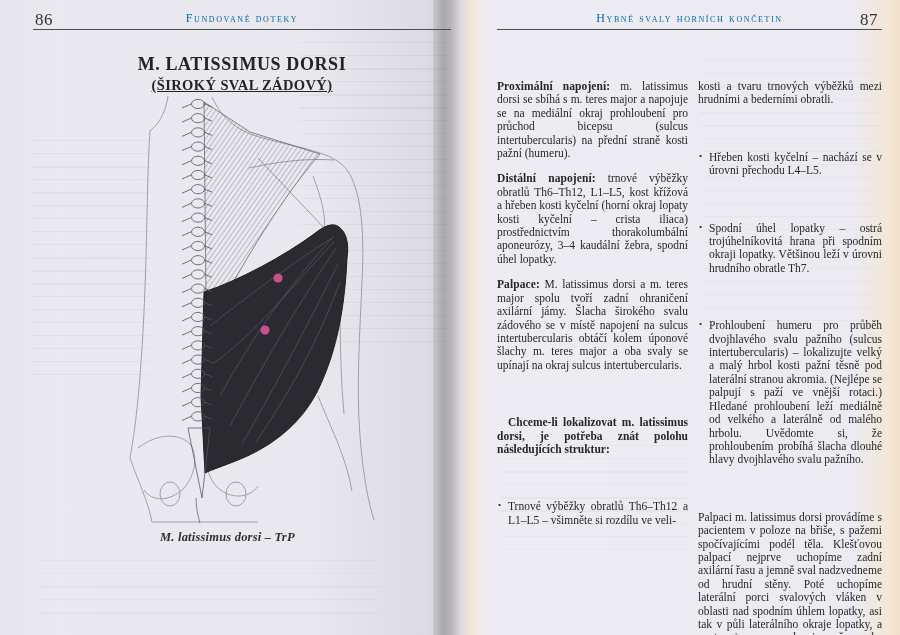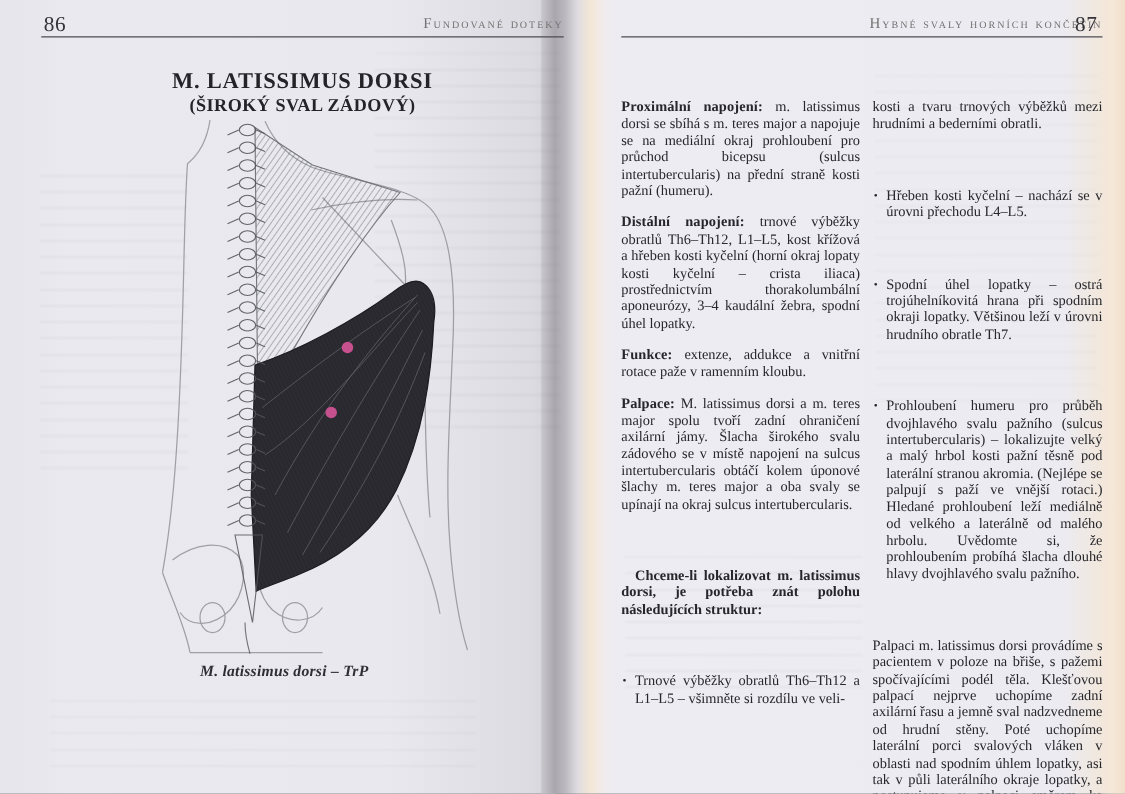--- a/index.html
+++ b/index.html
@@ -16,31 +16,31 @@
   .edge-strip{position:absolute;left:881px;top:0;width:19px;height:635px;
     background:linear-gradient(90deg,rgba(243,229,212,0) 0%,#f5e8d8 45%,#f1dfc9 100%);}
 
   
   .ghost{position:absolute;background:repeating-linear-gradient(180deg,#59596a 0 1.5px,transparent 1.5px 13px);
     opacity:.06;filter:blur(.7px);pointer-events:none;}
 
   
   .run-head{position:absolute;top:9px;height:20px;border-bottom:1.4px solid #4c4c53;}
   .run-head .pn{position:absolute;top:1px;font-size:17px;letter-spacing:.5px;color:#333338;}
-  .run-head .rh{position:absolute;left:0;right:0;top:2px;text-align:right;
-    font-variant:small-caps;font-size:12px;letter-spacing:1.6px;color:#737373;}
+  .run-head .rh{position:absolute;left:0;right:0;top:2px;text-align:center;
+    font-variant:small-caps;font-size:12px;letter-spacing:1.6px;color:#0369a1;}
   .lp-head{left:33px;width:418px;}
   .rp-head{left:497px;width:385px;}
   .lp-head .pn{left:2px;} .rp-head .pn{right:4px;}
 
   
   .title{position:absolute;left:33px;width:418px;top:54px;text-align:center;
     font-size:18px;font-weight:bold;letter-spacing:.6px;color:#242428;}
   .subtitle{position:absolute;left:33px;width:418px;top:77px;text-align:center;
-    font-size:14.5px;font-weight:bold;letter-spacing:.4px;color:#242428;}
+    font-size:14.5px;font-weight:bold;letter-spacing:.4px;color:#242428;text-decoration:underline;}
   .figure{position:absolute;left:108px;top:96px;}
   .caption{position:absolute;left:160px;top:530px;font-style:italic;font-size:12.5px;
     letter-spacing:.2px;color:#2e2e33;font-weight:bold;}
 
   
   .col{position:absolute;top:36px;font-size:11.5px;line-height:13.4px;color:#26262b;}
   .col-1{left:497px;width:191px;}
   .col-2{left:698px;width:184px;}
   .block{text-align:justify;margin-top:44px;}
   .block.gap{margin-top:12px;}
@@ -171,21 +171,20 @@
   <div class="caption">M. latissimus dorsi – TrP</div>
 
   <div class="run-head rp-head">
     <span class="rh">Hybné svaly horních končetin</span>
     <span class="pn">87</span>
   </div>
 
   <div class="col col-1">
       <div class="block lead-para"><b>Proximální napojení: </b>m. latissimus dorsi se sbíhá s m. teres major a napojuje se na mediální okraj prohloubení pro průchod bicepsu (sulcus intertubercularis) na přední straně kosti pažní (humeru).</div>
       <div class="block lead-para gap"><b>Distální napojení: </b>trnové výběžky obratlů Th6–Th12, L1–L5, kost křížová a hřeben kosti kyčelní (horní okraj lopaty kosti kyčelní – crista iliaca) prostřednictvím thorakolumbální aponeurózy, 3–4 kaudální žebra, spodní úhel lopatky.</div>
-      <div class="block lead-para gap"><b>Funkce: </b>extenze, addukce a vnitřní rotace paže v ramenním kloubu.</div>
       <div class="block lead-para gap"><b>Palpace: </b>M. latissimus dorsi a m. teres major spolu tvoří zadní ohraničení axilární jámy. Šlacha širokého svalu zádového se v místě napojení na sulcus intertubercularis obtáčí kolem úponové šlachy m. teres major a oba svaly se upínají na okraj sulcus intertubercularis.</div>
       <div class="block indent-para">Chceme-li lokalizovat m. latissimus dorsi, je potřeba znát polohu následujících struktur:</div>
       <div class="block bullet"><span class="marker">•</span>Trnové výběžky obratlů Th6–Th12 a L1–L5 – všimněte si rozdílu ve veli-</div>
     </div>
   <div class="col col-2">
       <div class="block para">kosti a tvaru trnových výběžků mezi hrudními a bederními obratli.</div>
       <div class="block bullet"><span class="marker">•</span>Hřeben kosti kyčelní – nachází se v úrovni přechodu L4–L5.</div>
       <div class="block bullet"><span class="marker">•</span>Spodní úhel lopatky – ostrá trojúhelníkovitá hrana při spodním okraji lopatky. Většinou leží v úrovni hrudního obratle Th7.</div>
       <div class="block bullet"><span class="marker">•</span>Prohloubení humeru pro průběh dvojhlavého svalu pažního (sulcus intertubercularis) – lokalizujte velký a malý hrbol kosti pažní těsně pod laterální stranou akromia. (Nejlépe se palpují s paží ve vnější rotaci.) Hledané prohloubení leží mediálně od velkého a laterálně od malého hrbolu. Uvědomte si, že prohloubením probíhá šlacha dlouhé hlavy dvojhlavého svalu pažního.</div>
       <div class="block para">Palpaci m. latissimus dorsi provádíme s pacientem v poloze na břiše, s pažemi spočívajícími podél těla. Klešťovou palpací nejprve uchopíme zadní axilární řasu a jemně sval nadzvedneme od hrudní stěny. Poté uchopíme laterální porci svalových vláken v oblasti nad spodním úhlem lopatky, asi tak v půli laterálního okraje lopatky, a postupujeme v palpaci směrem ke hřebenu kosti kyčelní, kde průběh svalových vláken postupně přestává být zřetelný.</div>

